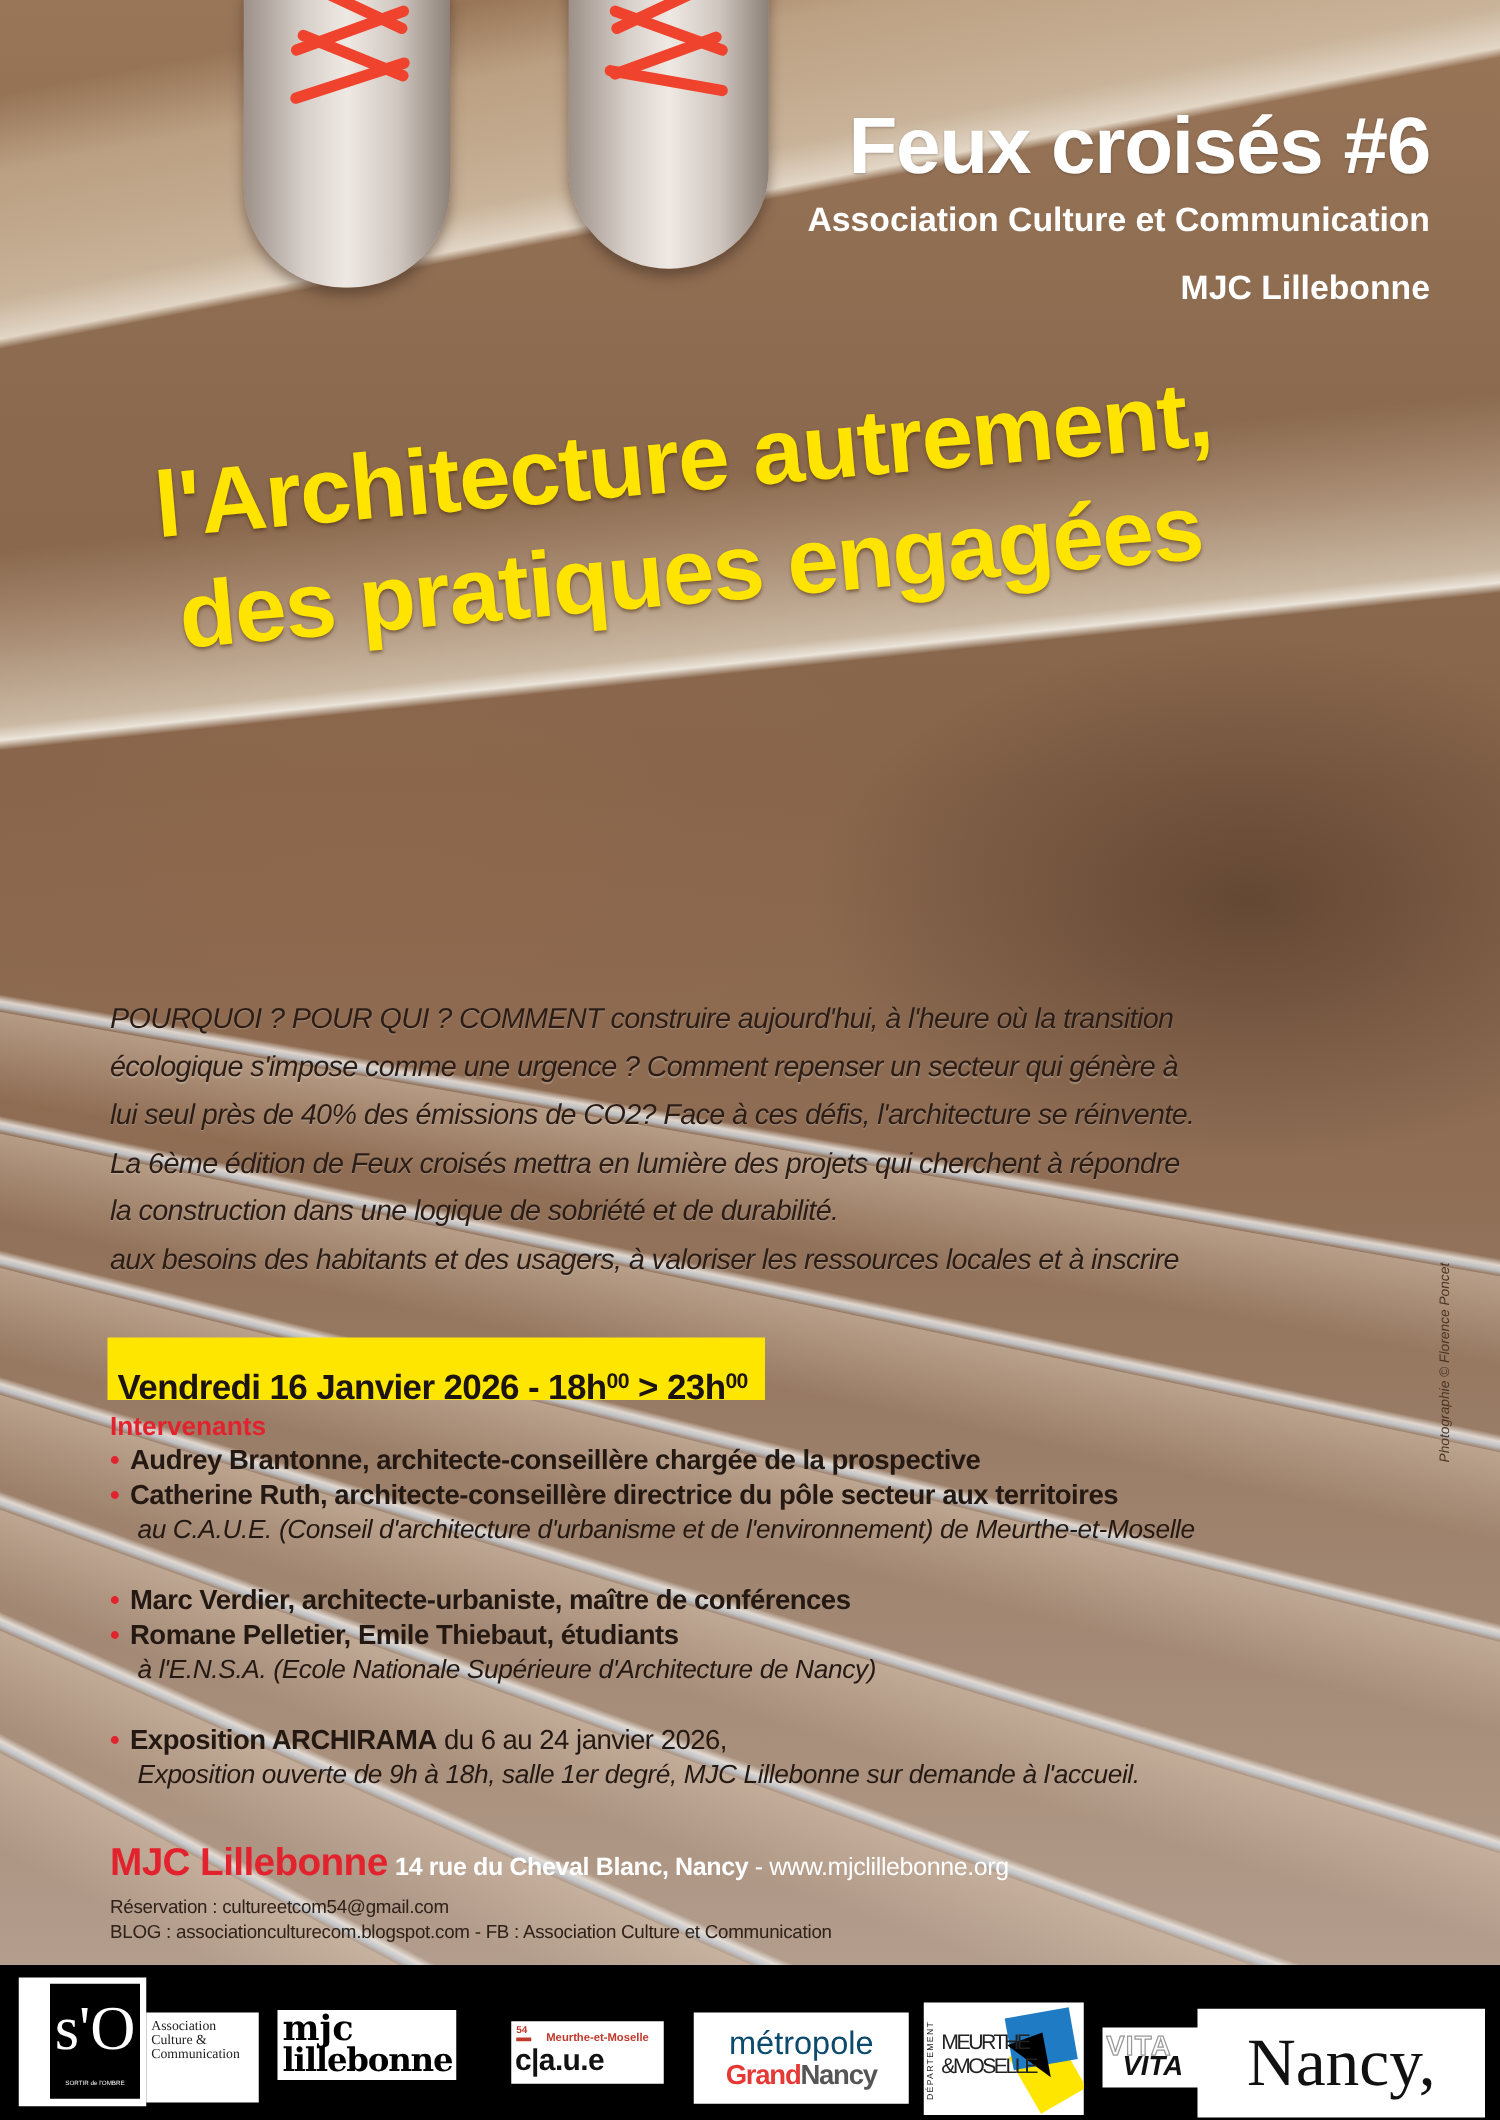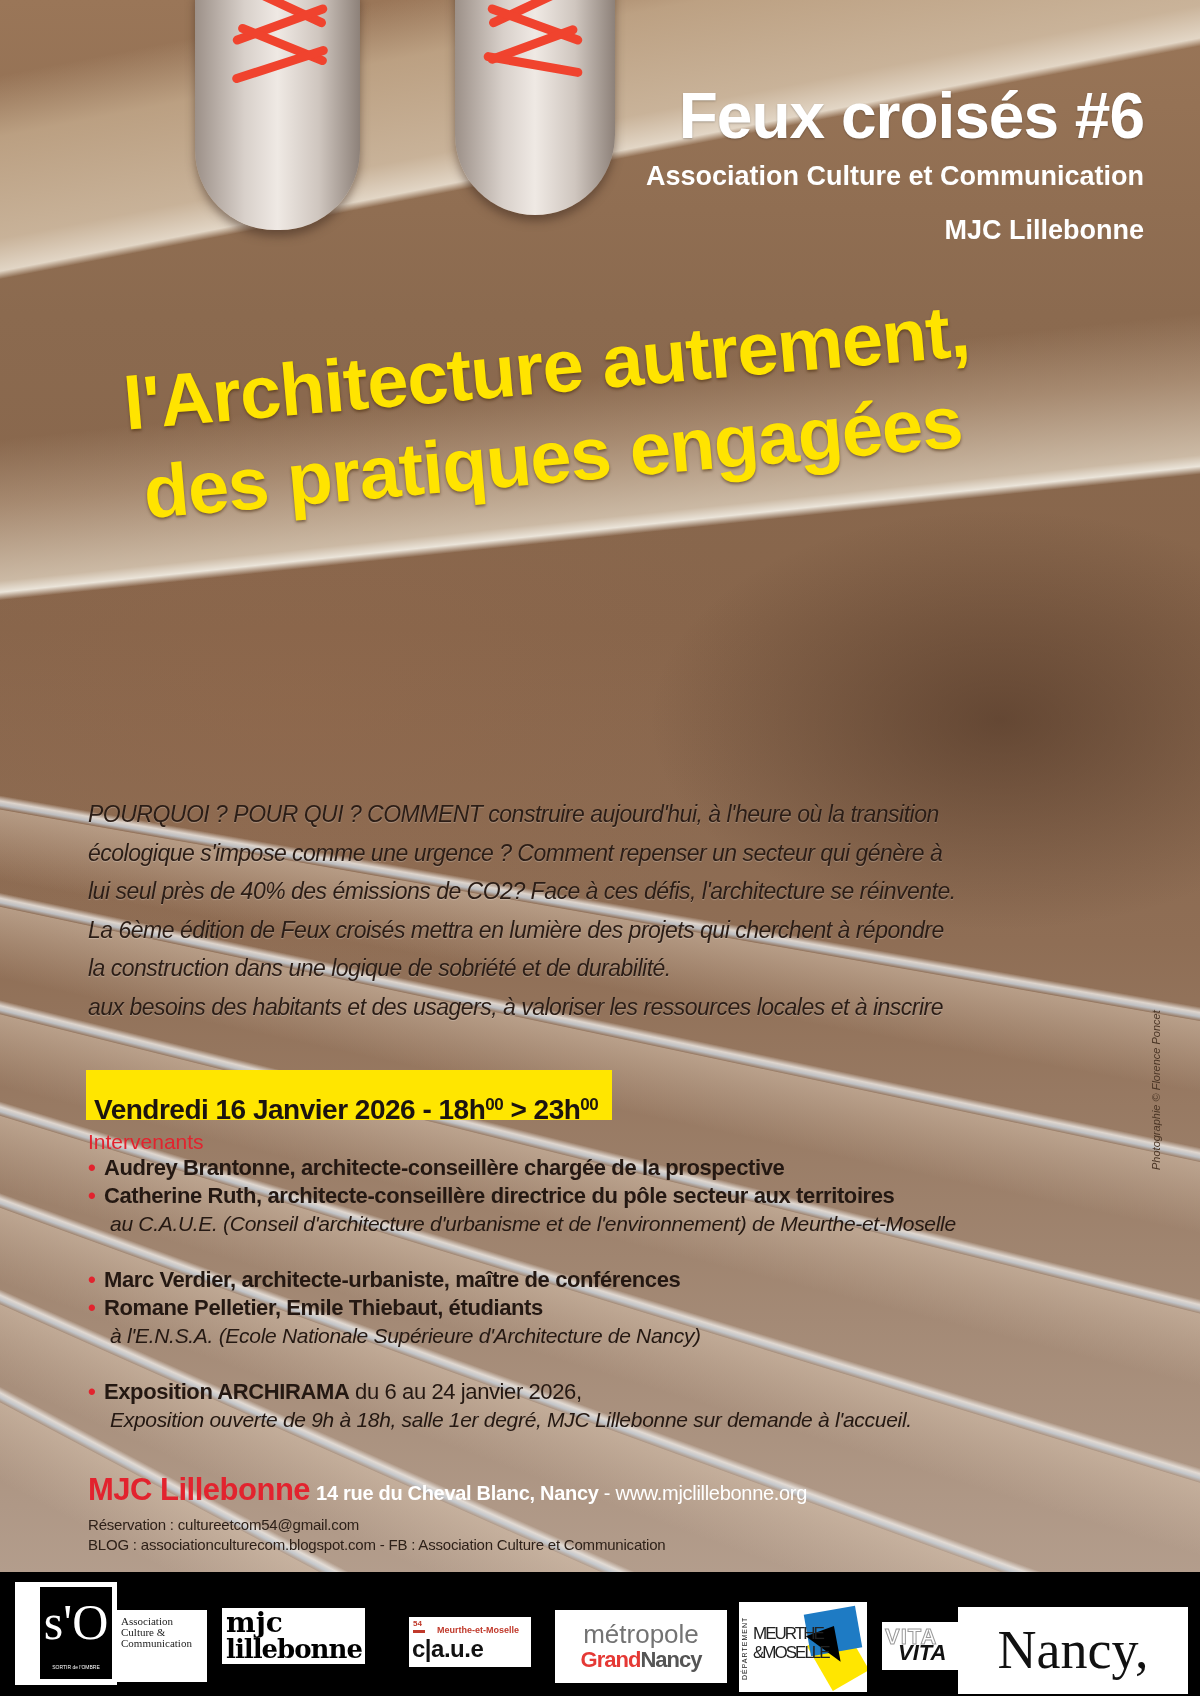--- a/index.html
+++ b/index.html
@@ -45,21 +45,21 @@
     text-shadow: 0 2px 3px rgba(70,40,10,0.55); white-space: nowrap; }
 
   .intro { position: absolute; left: 88px; top: 795px; width: 1010px; font-size: 23px; line-height: 38.5px;
     font-style: italic; color: #2b1d16; letter-spacing: -0.5px; text-shadow: 0 1px 1px rgba(255,255,255,0.25); }
 
   .date-banner { position: absolute; left: 86px; top: 1070px; height: 50px; padding: 10px 14px 0 8px;
     background: #ffe600; color: #1c1410; font-weight: bold; font-size: 28px; line-height: 50px; letter-spacing: -0.5px; }
   .date-banner sup { font-size: 17px; vertical-align: 9px; }
 
   .speakers { position: absolute; left: 88px; top: 1130px; width: 1040px; color: #241812; }
-  .speakers .label { color: #e2232e; font-size: 21px; font-weight: normal; line-height: 24px; }
+  .speakers .label { color: #e2232e; font-size: 21px; font-weight: bold; line-height: 24px; }
   .speakers .line { font-size: 22px; font-weight: bold; line-height: 28px; letter-spacing: -0.4px; }
   .speakers .dot { color: #e2232e; display: inline-block; width: 16px; }
   .speakers .sub { font-size: 21px; font-style: italic; line-height: 28px; padding-left: 22px; letter-spacing: -0.3px; }
   .speakers .gap { height: 28px; }
   .speakers .ex-light { font-weight: normal; }
 
   .footer-info { position: absolute; left: 88px; top: 1470px; color: #fff; }
   .mjc-name { color: #e2232e; font-weight: bold; font-size: 31px; letter-spacing: -0.5px; }
   .address { color: #fff; font-weight: bold; font-size: 20px; letter-spacing: -0.3px; margin-left: 6px; }
   .url { color: #fff; font-size: 20px; letter-spacing: -0.3px; }
@@ -185,21 +185,21 @@
   </div>
 
   <div class="logo" style="left:409px; top:45px; width:122px; height:50px; padding:3px 4px;">
     <div style="position:absolute; left:4px; top:2px; color:#c0392b; font-size:8px; font-weight:bold;">54</div>
     <div style="position:absolute; left:4px; top:13px; width:12px; height:3px; background:#c0392b;"></div>
     <div style="position:absolute; left:28px; top:8px; color:#c0392b; font-size:9px; font-weight:bold;">Meurthe-et-Moselle</div>
     <div style="position:absolute; left:3px; top:18px; color:#111; font-size:24px; font-weight:bold; letter-spacing:-0.5px;">c|a.u.e</div>
   </div>
 
   <div class="logo" style="left:555px; top:38px; width:172px; height:73px; text-align:center; padding-top:10px;">
-    <div style="color:#737373; font-size:26px; line-height:28px;">métropole</div>
+    <div style="color:#0c4a6e; font-size:26px; line-height:28px;">métropole</div>
     <div style="font-size:22px; font-weight:bold; line-height:24px; letter-spacing:-1px;"><span style="color:#e53935;">Grand</span><span style="color:#555;">Nancy</span></div>
   </div>
 
   <div class="logo" style="left:739px; top:30px; width:128px; height:90px;">
     <div style="position:absolute; left:78px; top:30px; width:42px; height:52px; background:#ffe600; transform:rotate(-30deg);"></div>
     <div style="position:absolute; left:68px; top:8px; width:52px; height:42px; background:#1e7bc4; transform:rotate(-10deg);"></div>
     <div style="position:absolute; left:72px; top:28px; width:0; height:0; border-left:24px solid transparent; border-right:6px solid transparent; border-top:36px solid #000; transform:rotate(-20deg);"></div>
     <div style="position:absolute; left:2px; top:78px; transform:rotate(-90deg); transform-origin:0 0; font-size:7px; color:#222; letter-spacing:1px;">DÉPARTEMENT</div>
     <div style="position:absolute; left:14px; top:22px; font-size:17px; line-height:19px; color:#222; letter-spacing:-2px;">
       <div>MEURTHE</div>

